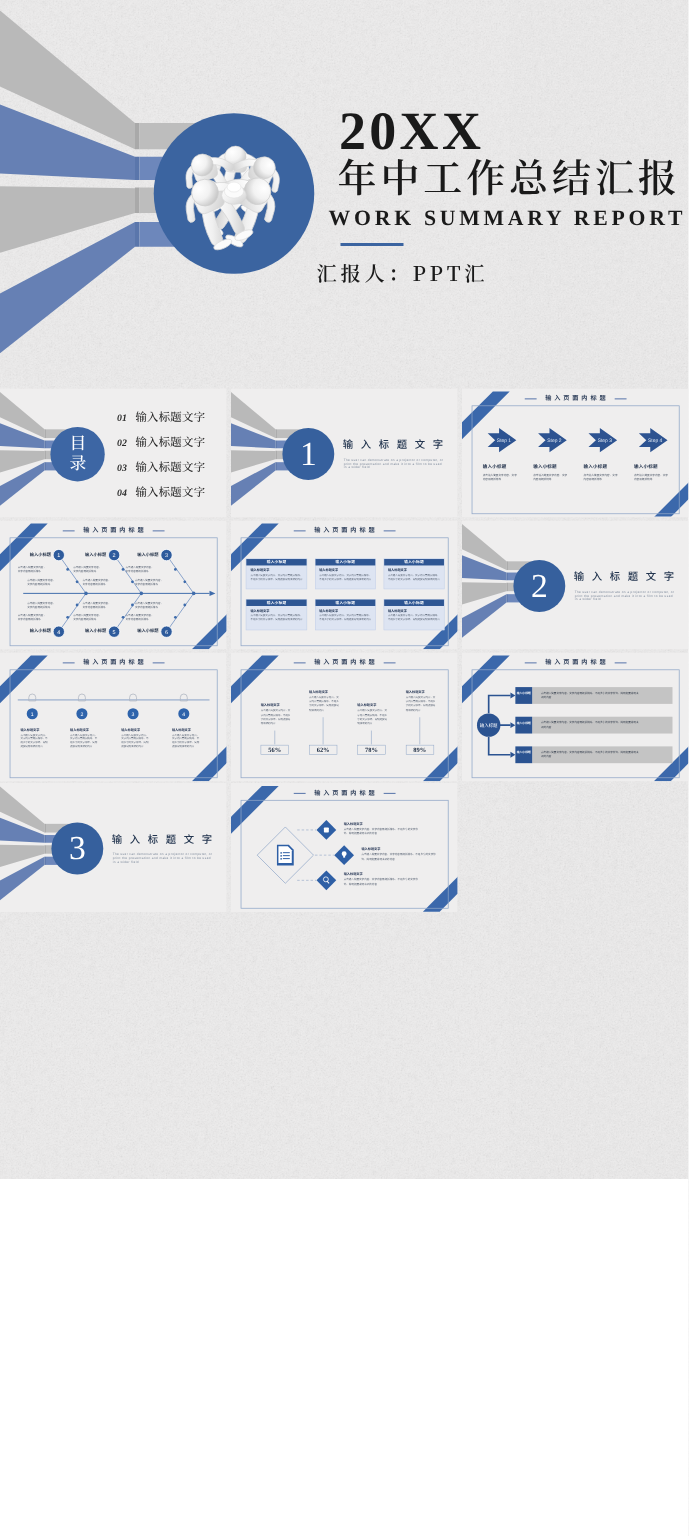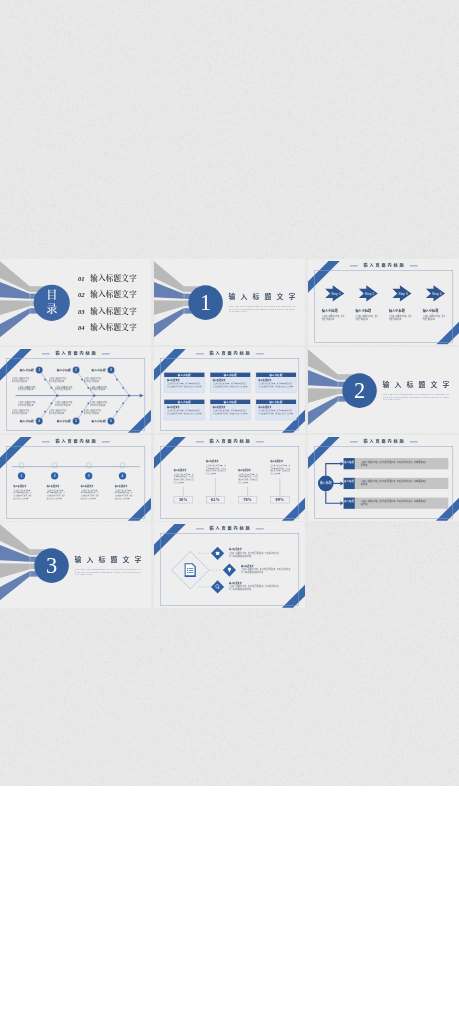--- a/index.html
+++ b/index.html
@@ -235,20 +235,36 @@
  </defs>
 </svg>
 
 <div id="page">
   <div class="paper"></div>
   <svg class="noise" width="459" height="1024">
     <rect width="459" height="1024" filter="url(#paperNoise)" opacity="0.55"></rect>
     <rect width="459" height="1024" filter="url(#paperNoise2)" opacity="0.45"></rect>
   </svg>
 
+  <div id="hero">
+    <svg class="hero-rays" width="459" height="259" viewBox="0 0 459 259">
+      <use href="#rays"></use>
+    </svg>
+    <svg class="hero-logo" width="120" height="120" viewBox="-60 -60 120 120">
+      <circle cx="0" cy="0" r="53.5" fill="#3b64a0"></circle>
+      <g transform="translate(0,4) scale(0.92)">
+          <use href="#team"></use>
+        </g>
+    </svg>
+    <div class="hero-year">20XX</div>
+    <div class="hero-cn">年中工作总结汇报</div>
+    <div class="hero-en">WORK SUMMARY REPORT</div>
+    <div class="hero-rule"></div>
+    <div class="hero-by">汇报人：PPT汇</div>
+  </div>
 
   <div id="grid">
 
   <div class="cell r0 c0">
    <div class="slide">
     <svg class="bg" width="459" height="261" viewBox="0 0 459 261">
             <use href="#raysT"></use>
           </svg>
     <div class="toc-circle">
       <span>目录</span>

